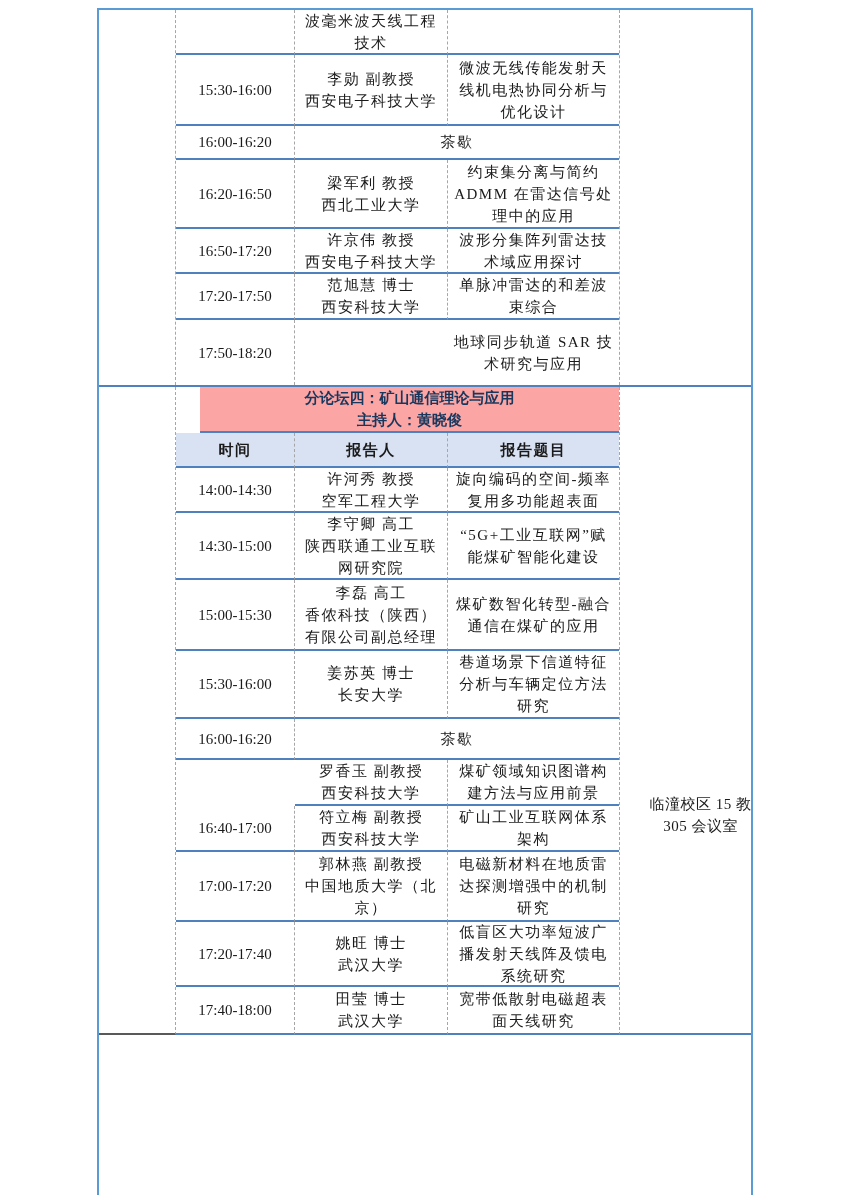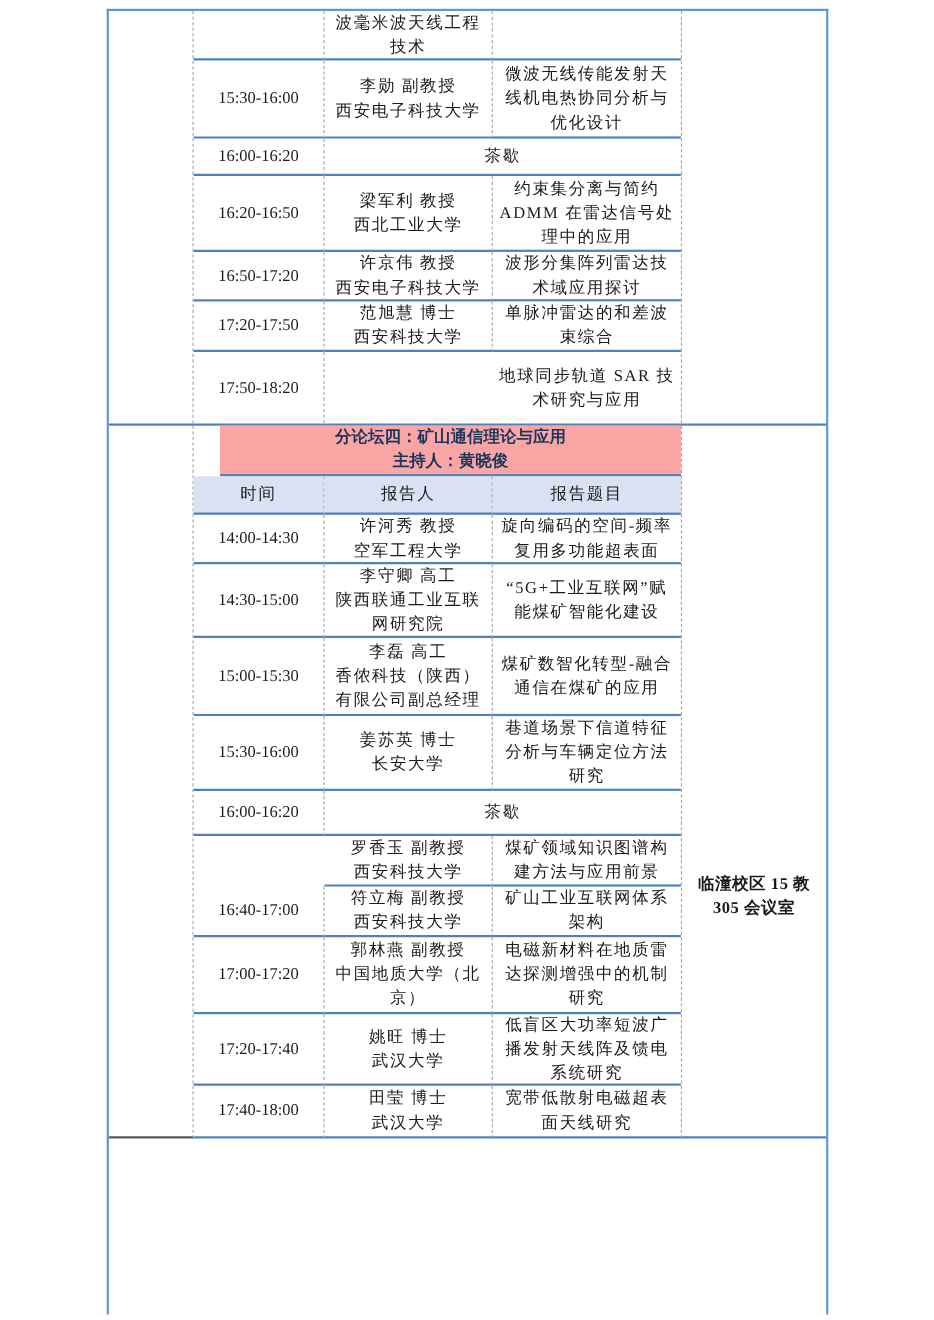--- a/index.html
+++ b/index.html
@@ -15,25 +15,25 @@
      padding:1px 4px;overflow:hidden;}
   .col{flex-direction:column;}
   .hb{border-bottom:2px solid #4e81bd;}
   .vr{border-right:1px dashed #a6a6a6;}
   .vl{border-left:1px dashed #a6a6a6;}
   .cjk{letter-spacing:1.5px;}
   .time{letter-spacing:0;}
   .leftcol{grid-column:1;grid-row:1/-1;}
   .loccol{grid-column:5;grid-row:1/-1;position:relative;}
   .band{grid-column:2/5;background:#fca5a5;color:#17375d;font-weight:bold;margin-left:24px;}
-  .hd{background:#d9e2f3;font-weight:normal;}
+  .hd{background:#d9e2f3;font-weight:bold;}
   .tea{grid-column:3/5;}
   .bot-blue{border-bottom:2px solid #4e81bd;}
   .bot-gray{border-bottom:2px solid #595959;}
-  .loc-text{position:absolute;top:406px;left:0;width:100%;text-align:center;font-weight:bold;letter-spacing:0.5px;}
+  .loc-text{position:absolute;top:406px;left:15px;width:100%;text-align:center;font-weight:normal;letter-spacing:0.5px;}
 </style>
 </head>
 <body>
 
 <div class="page">
   <div class="sched-table">
 
     <div class="section sec1">
       <div class="c leftcol vr"></div>
       <div class="c loccol vl"></div>

